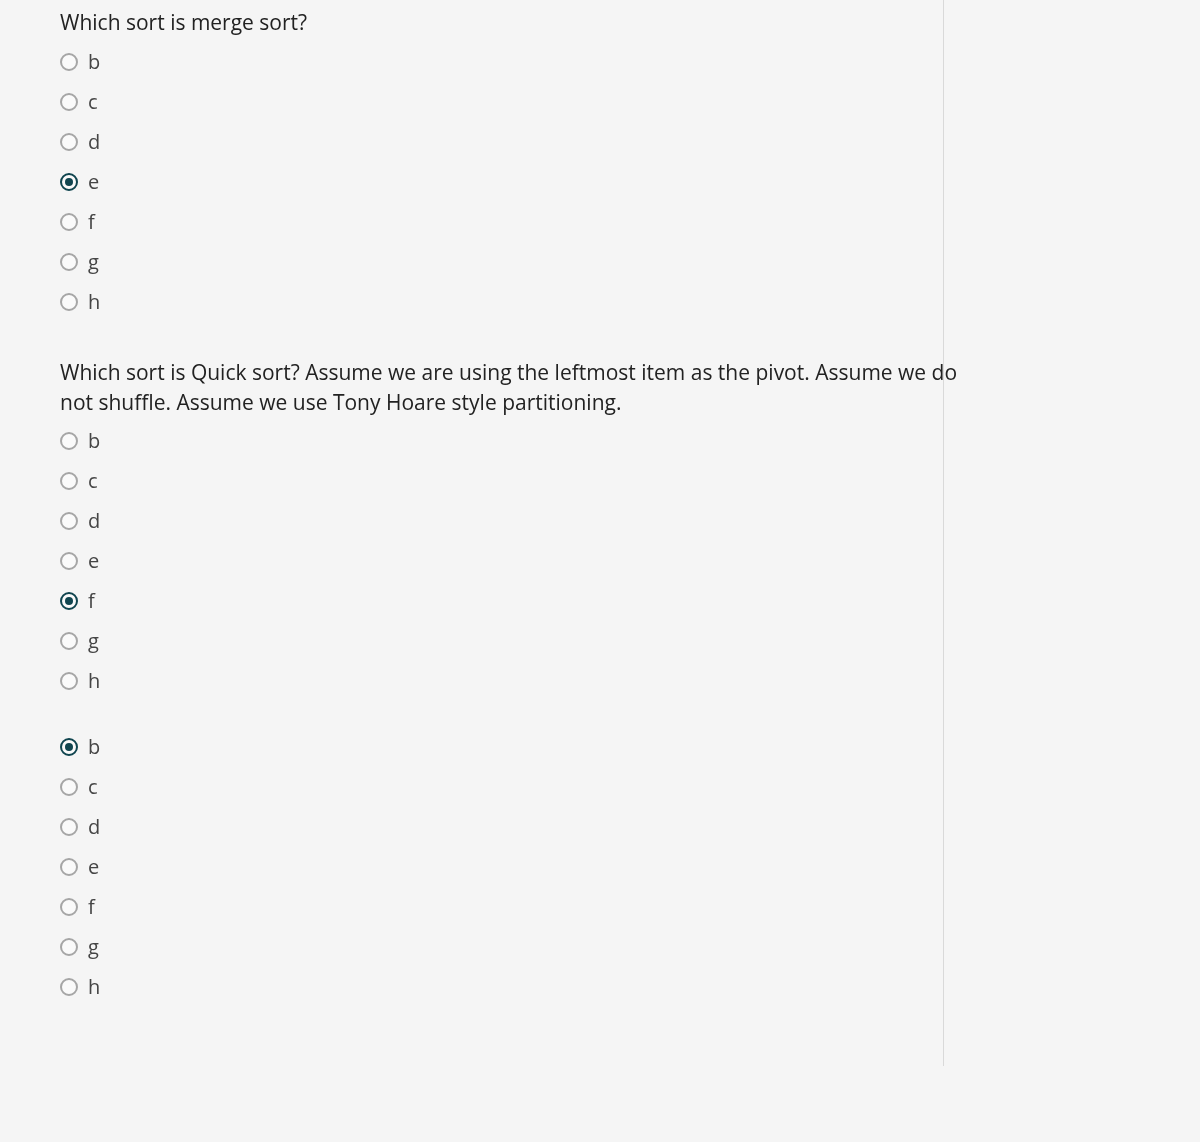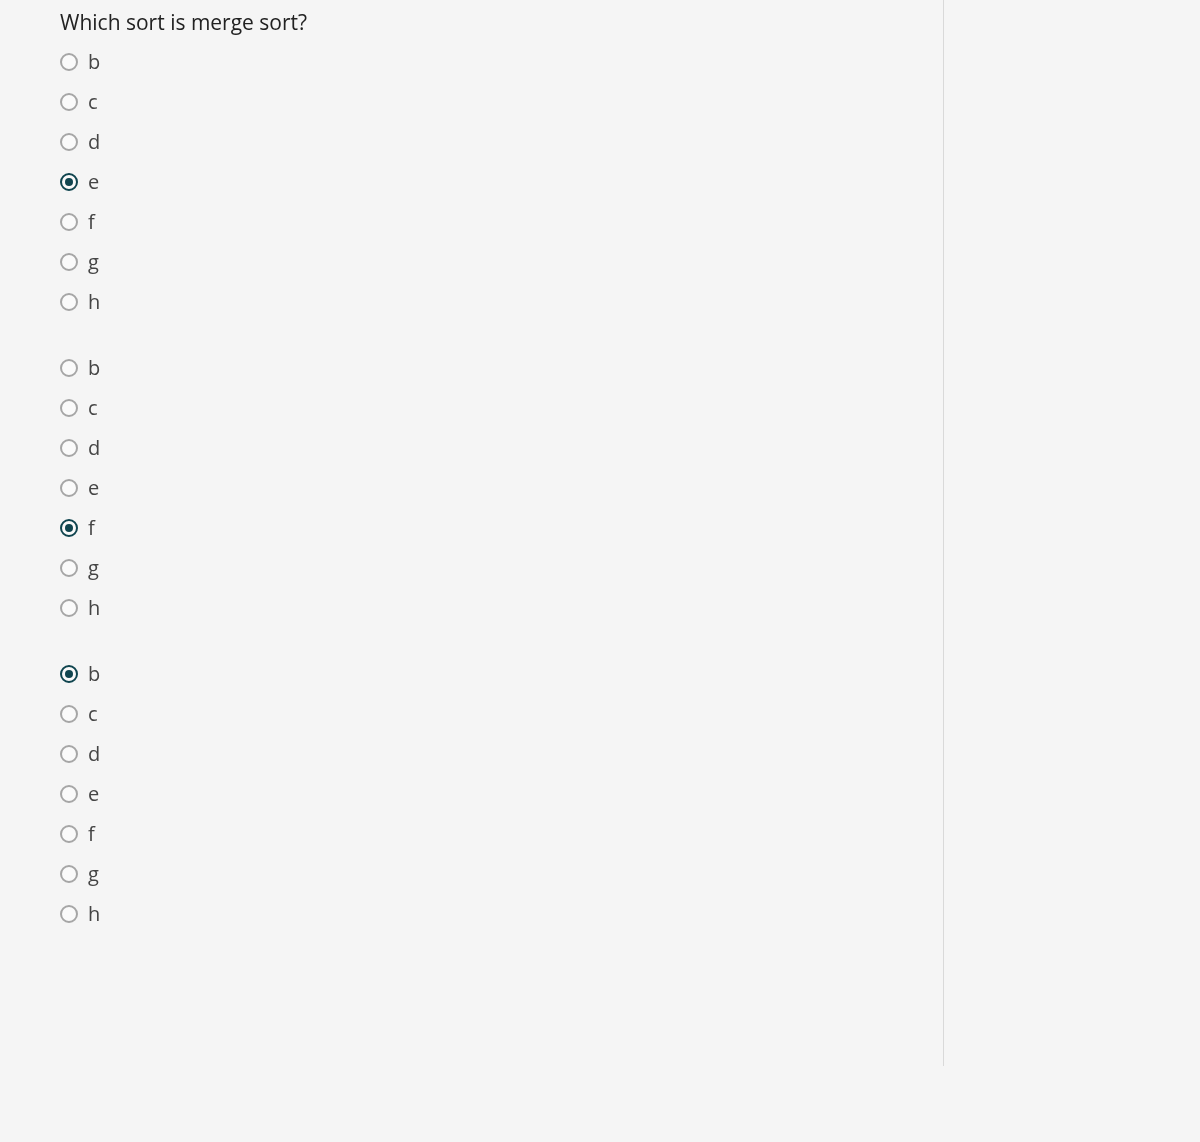--- a/index.html
+++ b/index.html
@@ -119,20 +119,21 @@
           <span class="option-label">g</span>
         </label>
         <label class="option">
           <span class="radio"></span>
           <span class="option-label">h</span>
         </label>
       </div>
     </div>
 
     <div class="question-block">
+      <p class="question-text">Which sort is Quick sort? Assume we are using the leftmost item as the pivot. Assume we do not shuffle. Assume we use Tony Hoare style partitioning.</p>
       <div class="options">
         <label class="option">
           <span class="radio"></span>
           <span class="option-label">b</span>
         </label>
         <label class="option">
           <span class="radio"></span>
           <span class="option-label">c</span>
         </label>
         <label class="option">

